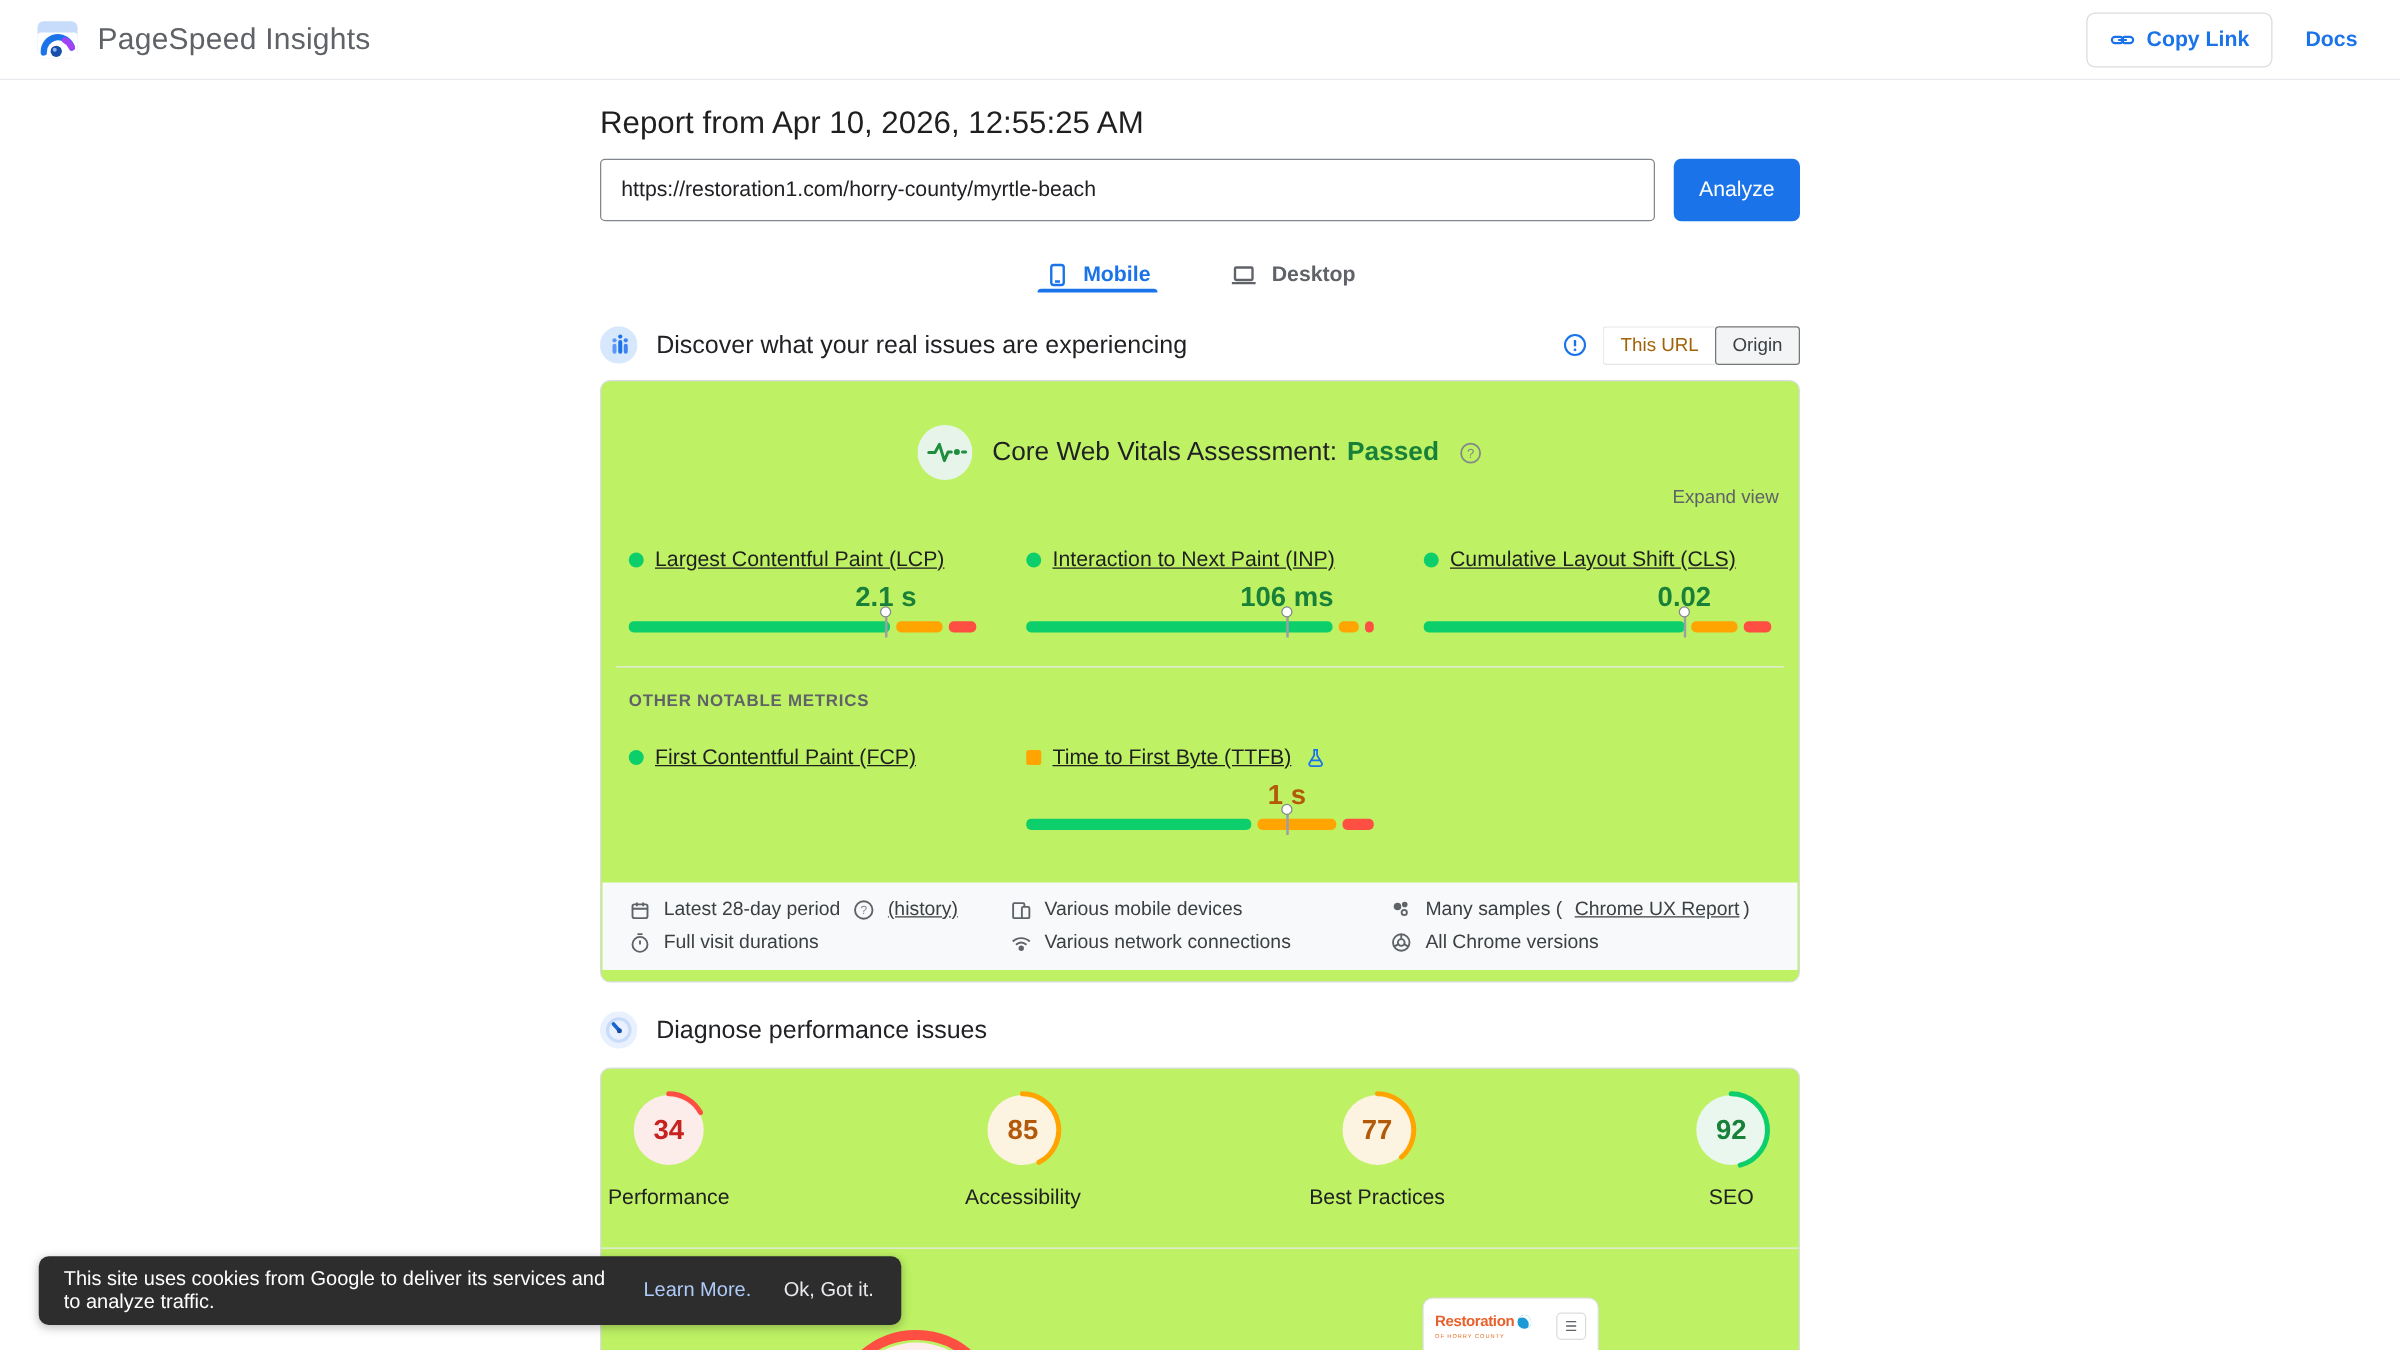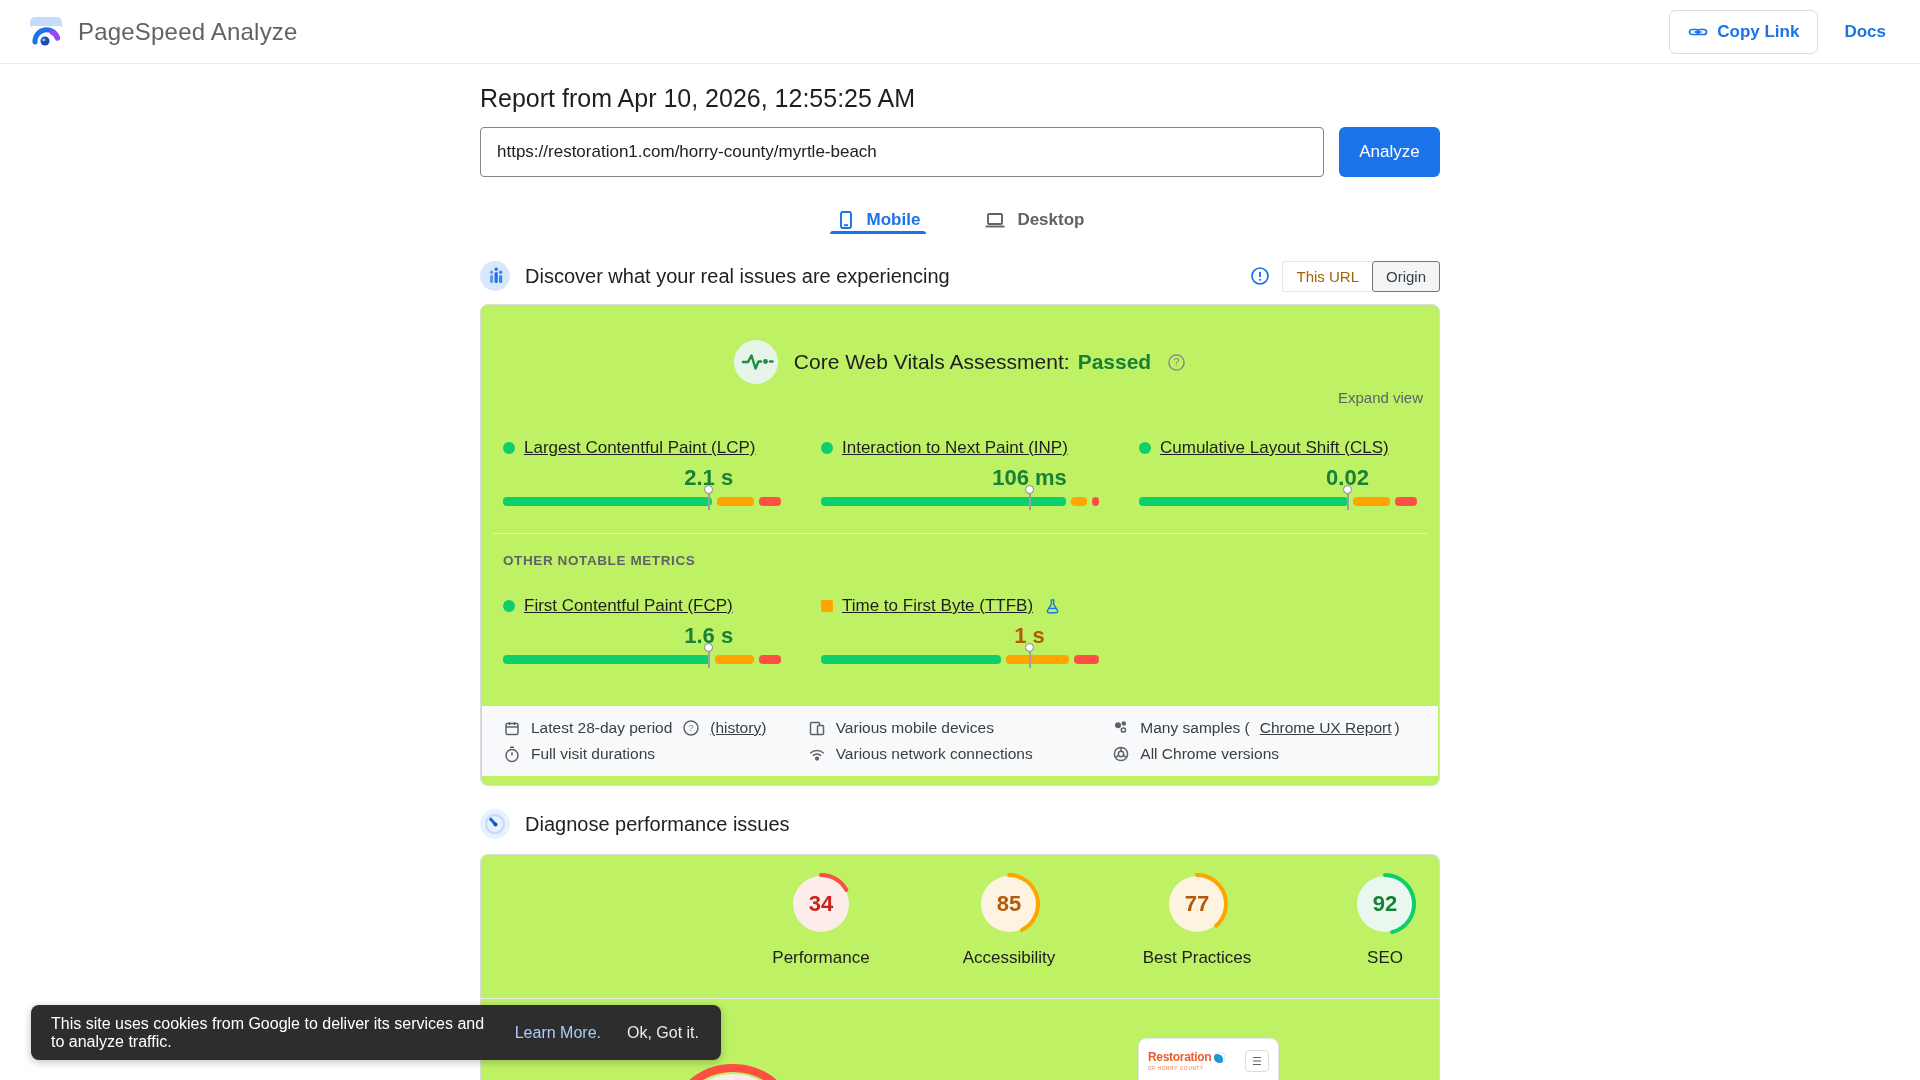--- a/index.html
+++ b/index.html
@@ -73,21 +73,21 @@
   .divider { margin:23px 12px 0; border-top:1px solid #e8eaed; }
   .other-label { margin:19px 22px 0; font-size:13.5px; font-weight:bold; letter-spacing:.6px; color:#5f6368; }
 
   .meta-grid { margin:38px 1px 0; background:#f8f9fa; padding:13px 21px; display:grid;
     grid-template-columns:1fr 1fr 1fr; row-gap:8px; }
   .meta-item { display:flex; align-items:center; gap:10px; font-size:15.5px; color:#3c4043; }
   .meta-item .m-link { color:#3c4043; text-decoration:underline; cursor:pointer; }
 
   .lab-head { margin-top:22px; }
   .lab-card { margin-top:14px; height:400px; position:relative; }
-  .scores { padding-top:17px; display:flex; justify-content:flex-end; gap:80px; }
+  .scores { padding-top:17px; display:flex; justify-content:space-between; gap:80px; }
   .score { width:108px; display:flex; flex-direction:column; align-items:center; cursor:pointer; }
   .gauge { position:relative; width:64px; height:64px; }
   .gauge .num { position:absolute; inset:0; display:flex; align-items:center; justify-content:center;
     font-size:22px; font-weight:bold; }
   .score-label { margin-top:12px; font-size:17px; color:#212121; white-space:nowrap; }
   .lab-divider { margin-top:30px; border-top:1px solid #e8eaed; }
 
   
   .big-gauge { position:absolute; left:663px; top:1062px; width:140px; height:140px; z-index:1; }
   .thumb { position:absolute; left:1138px; top:1038px; width:141px; height:72px; background:#fff;
@@ -115,21 +115,21 @@
   <div class="logo">
     <svg viewBox="0 0 36 36" width="36" height="36">
       <rect x="2" y="3" width="32" height="30" rx="5" fill="#c7dcfa"></rect>
       <rect x="2" y="12" width="32" height="21" rx="3" fill="#fff"></rect>
       <path d="M7 28 A 11.5 11.5 0 0 1 29.5 24" fill="none" stroke="#1a73e8" stroke-width="5" stroke-linecap="round"></path>
       <path d="M24 18.2 A 11.5 11.5 0 0 1 29.5 24" fill="none" stroke="#a142f4" stroke-width="5" stroke-linecap="round"></path>
       <circle cx="17" cy="27" r="4.5" fill="#174ea6"></circle>
       <circle cx="15.8" cy="25.8" r="1.6" fill="#8ab4f8"></circle>
     </svg>
   </div>
-  <div class="app-title">PageSpeed Analyze</div>
+  <div class="app-title">PageSpeed Insights</div>
   <div class="header-right">
     <button class="copy-link">
       <span style="display:inline-flex">
         <svg width="20" height="20" viewBox="0 0 20 20" fill="none" stroke="#1a73e8" stroke-width="1.7">
           <rect x="1.5" y="7.5" width="9" height="5" rx="2.5"></rect>
           <rect x="9.5" y="7.5" width="9" height="5" rx="2.5"></rect>
           <line x1="6.5" y1="10" x2="13.5" y2="10"></line>
         </svg>
       </span>
       <span>Copy Link</span>
@@ -277,32 +277,20 @@
 
     <div class="divider"></div>
     <div class="other-label">OTHER NOTABLE METRICS</div>
 
     <div class="metrics-grid metrics-other" id="other-metrics">
         <div class="metric">
           <div class="metric-head">
             <span class="bullet circle" style="background: rgb(12, 206, 107);"></span>
             <a class="metric-name">First Contentful Paint (FCP)</a>
           </div>
-          <div class="metric-chart">
-            <div class="metric-value" style="color: rgb(24, 128, 56); left: 74%;">1.6 s</div>
-            <div class="bar-track">
-              <div class="bar-seg" style="flex: 75 1 0px; background: rgb(12, 206, 107);"></div>
-              <div class="bar-seg" style="flex: 14 1 0px; background: rgb(255, 164, 0);"></div>
-              <div class="bar-seg" style="flex: 8 1 0px; background: rgb(255, 78, 66);"></div>
-              <div class="marker" style="left: 74%;">
-                <div class="stem"></div>
-                <div class="dot"></div>
-              </div>
-            </div>
-          </div>
         </div>
         <div class="metric">
           <div class="metric-head">
             <span class="bullet square" style="background: rgb(255, 164, 0);"></span>
             <a class="metric-name">Time to First Byte (TTFB)</a>
             <span style="display: inline-flex; margin-left: 2px;">
               <svg width="17" height="17" viewBox="0 0 18 18" fill="none" stroke="#1a73e8" stroke-width="1.5" stroke-linejoin="round">
                 <path d="M7 2h4 M7.8 2.3v4.2l-4 6.6a1.7 1.7 0 0 0 1.45 2.6h7.5a1.7 1.7 0 0 0 1.45-2.6l-4-6.6V2.3"></path>
                 <line x1="5.2" y1="11" x2="12.8" y2="11"></line>
               </svg>

